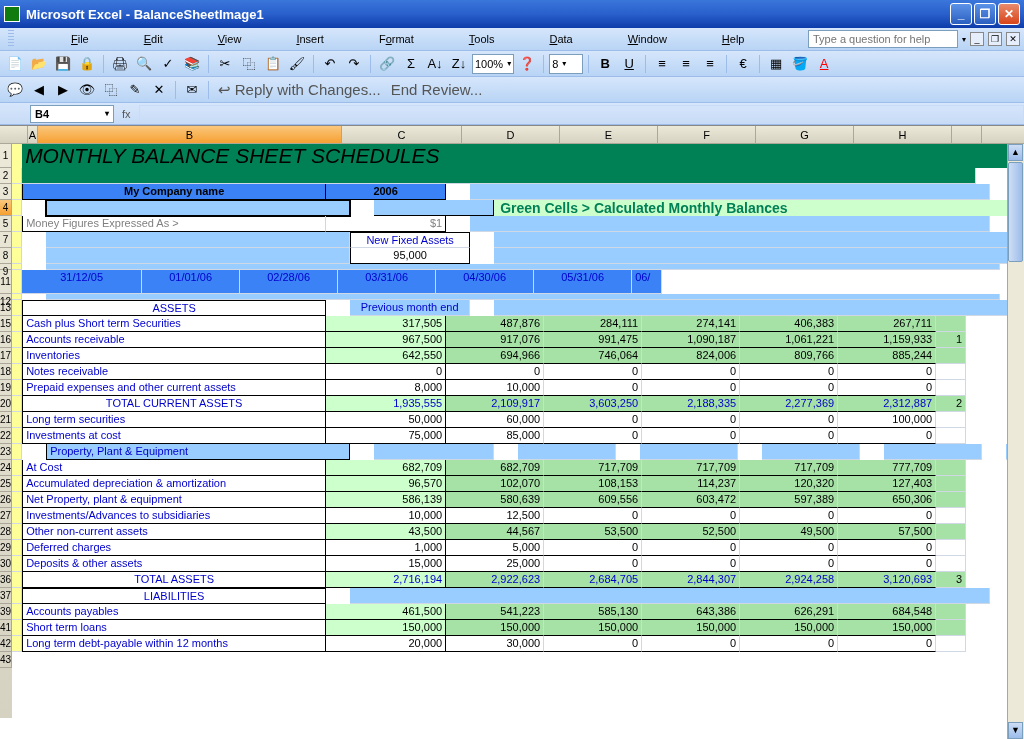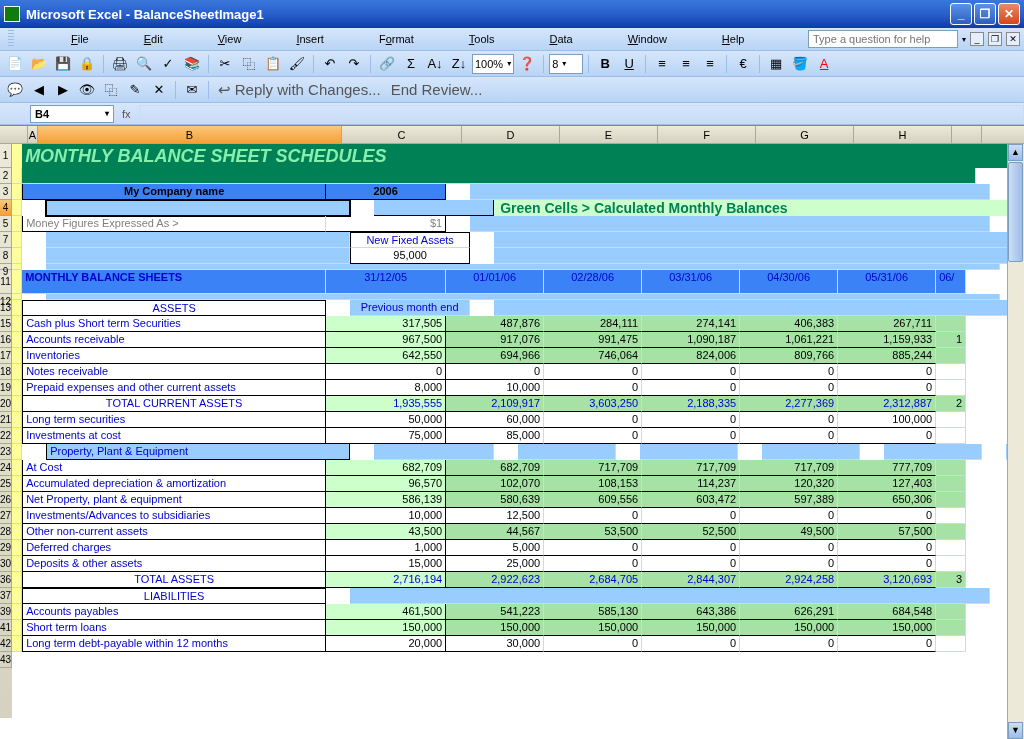--- a/index.html
+++ b/index.html
@@ -57,21 +57,21 @@
 .cells { position:relative; flex:1; }
 .row { display:flex; height:16px; }
 .row.tall { height:24px; }
 .row.short { height:6px; }
 .cell { border-right:1px solid #d0d7e5; border-bottom:1px solid #d0d7e5; padding:0 3px; font-size:11px; line-height:15px; overflow:hidden; white-space:nowrap; }
 .cA{width:10px;background:#ffff99;} .cB{width:304px;} .cC{width:120px;} .cD{width:98px;} .cE{width:98px;} .cF{width:98px;} .cG{width:98px;} .cH{width:98px;} .cI{width:30px;}
 .num { text-align:right; }
 .ctr { text-align:center; }
 
 .title-row { background:#008055; }
-.title-row .cell { color:#86efac; font-weight:bold; font-size:18px; line-height:24px; font-style:italic; border-right:none; border-bottom:none; }
+.title-row .cell { color:#000000; font-weight:normal; font-size:21px; line-height:24px; font-style:italic; border-right:none; border-bottom:none; }
 .green-bg { background:#008055; }
 .cyan-bg { background:#3b82f6; }
 .blue-bg { background:#99ccff;margin-left:24px; }
 .lgreen-bg { background:#ccffcc; }
 .ggreen-bg { background:#a6e2a6; }
 .white-bg { background:white; }
 .bold { font-weight:bold; }
 .blue-text { color:#0000cc; }
 .gray-text { color:#808080; }
 .bborder { border-bottom:1px solid #000 !important; }
@@ -285,21 +285,20 @@
           <div class="cell cB blue-bg"></div>
           <div class="cell cC ctr bborder lborder rborder">95,000</div>
           <div class="cell cD blue-bg" style="width: 520px;"></div>
         </div>
         <div class="row short">
           <div class="cell cA "></div>
           <div class="cell cB blue-bg" style="width: 954px;"></div>
         </div>
         <div class="row tall">
           <div class="cell cA "></div>
-          <div class="cell cB cyan-bg bold blue-text">MONTHLY BALANCE SHEETS</div>
           <div class="cell cC cyan-bg blue-text ctr">31/12/05</div>
           <div class="cell cD cyan-bg blue-text ctr">01/01/06</div>
           <div class="cell cE cyan-bg blue-text ctr">02/28/06</div>
           <div class="cell cF cyan-bg blue-text ctr">03/31/06</div>
           <div class="cell cG cyan-bg blue-text ctr">04/30/06</div>
           <div class="cell cH cyan-bg blue-text ctr">05/31/06</div>
           <div class="cell cI cyan-bg blue-text">06/</div>
         </div>
         <div class="row short">
           <div class="cell cA "></div>

